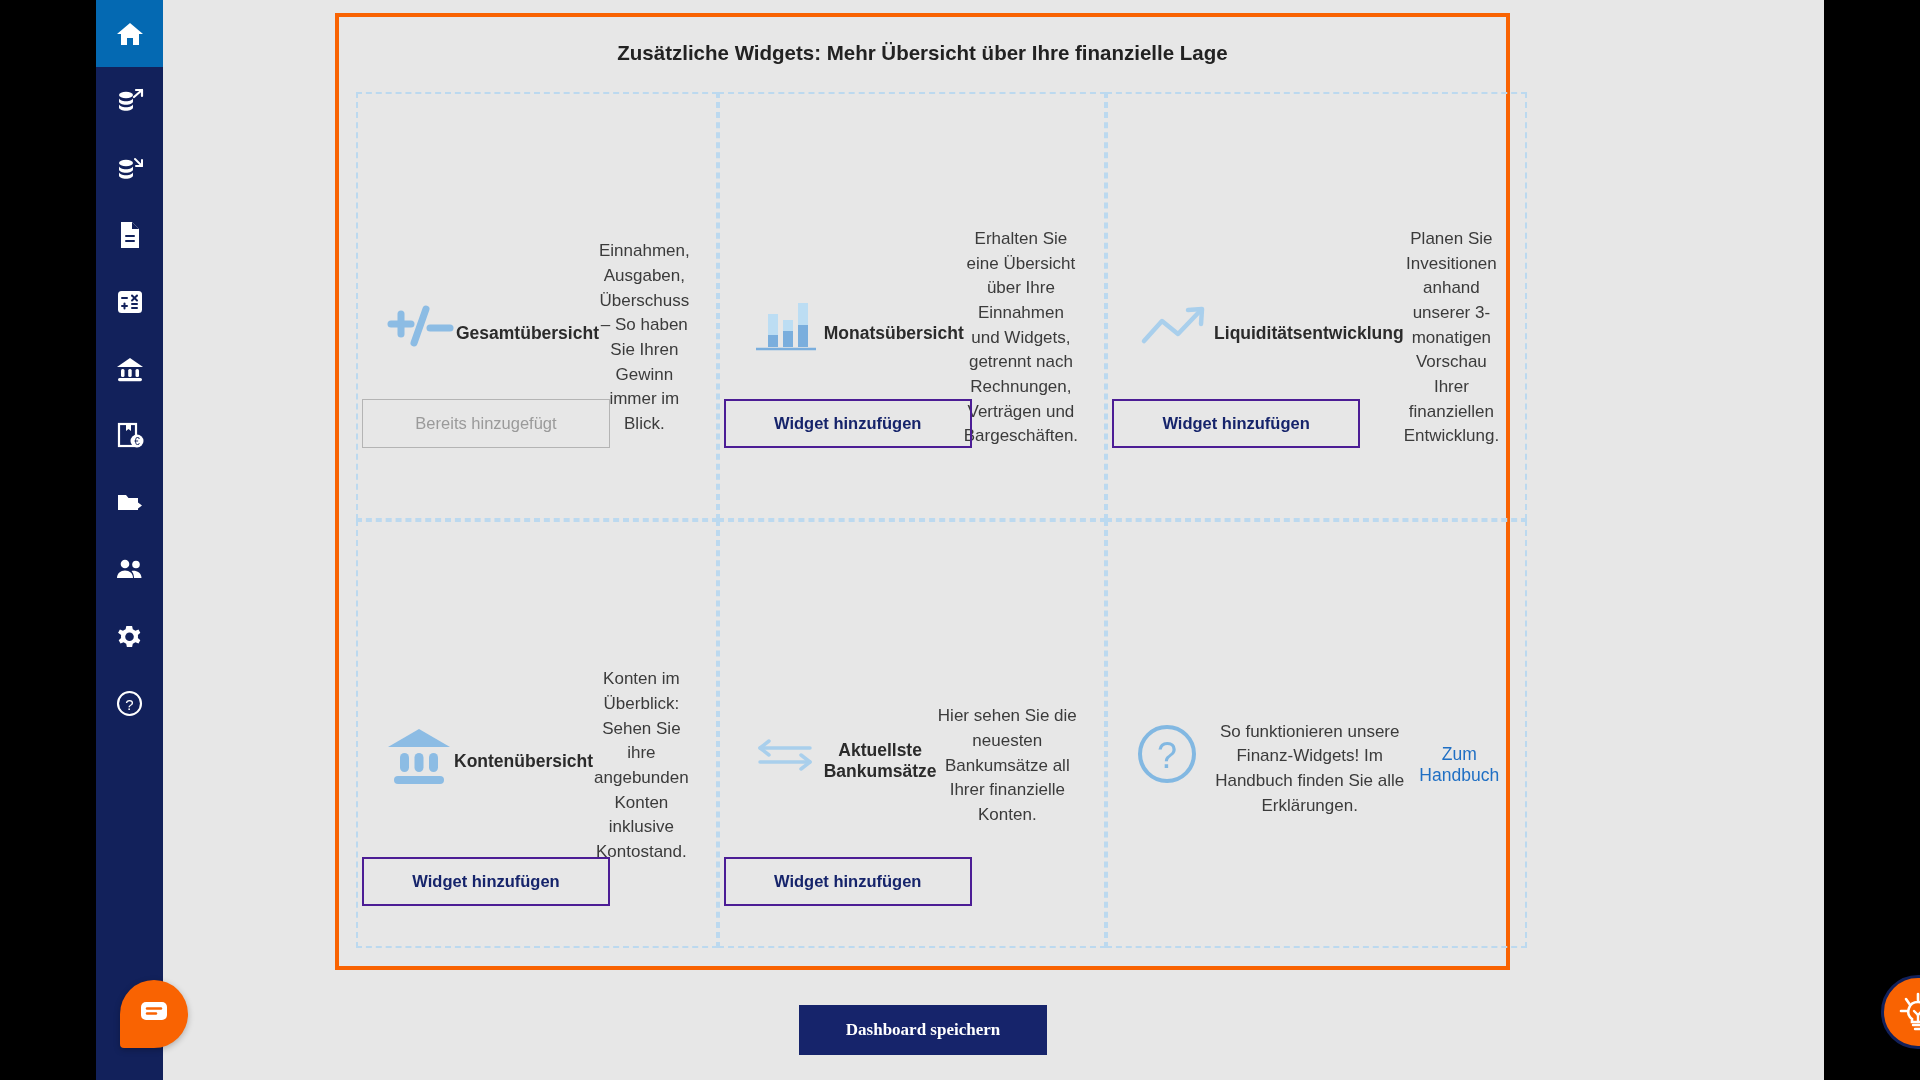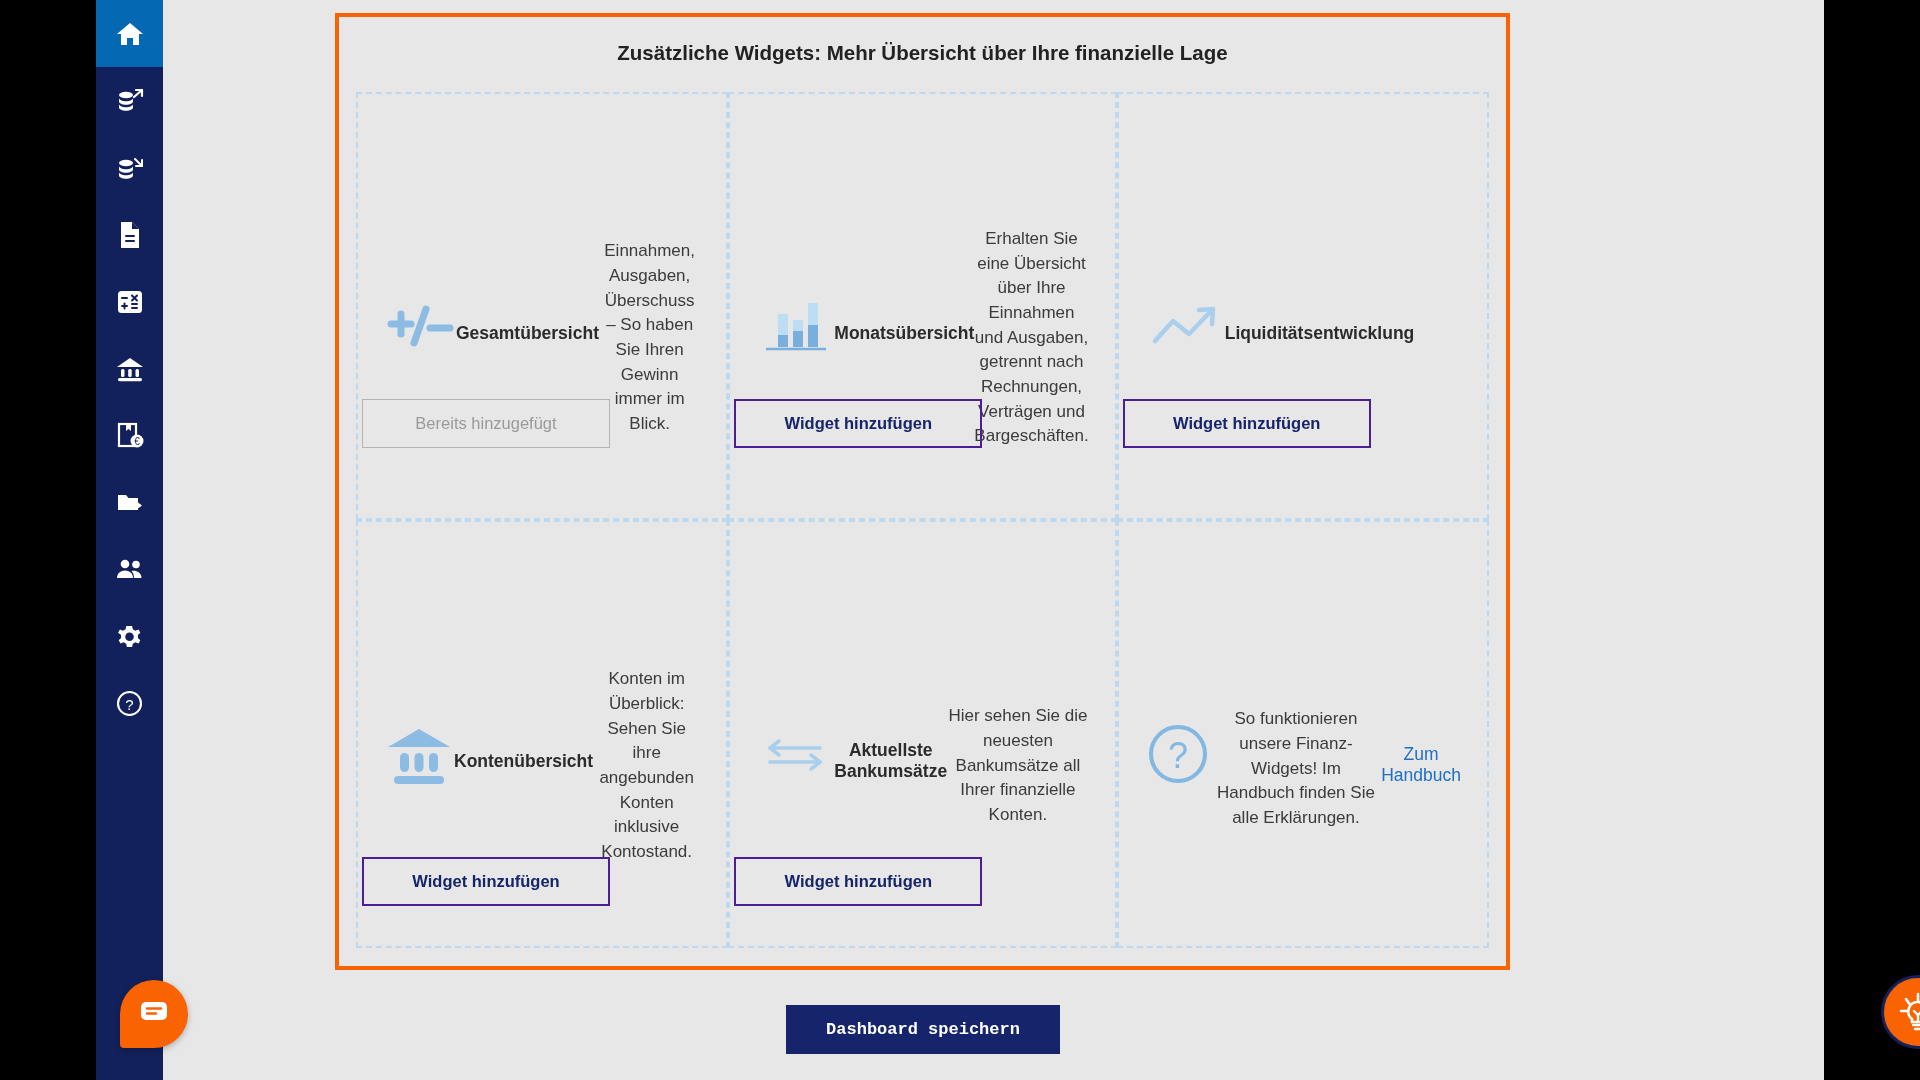--- a/index.html
+++ b/index.html
@@ -112,21 +112,21 @@
   .card.help .card-desc { margin-top: 30px; }
 
   
   #save-row {
     position: absolute; left: 0; top: 1005px; width: 1520px;
     display: flex; justify-content: center;
   }
   #save-btn {
     background: #16246b; color: #fff;
     border: none; font-weight: bold; font-size: 17px;
-    font-family: Liberation Mono, monospace;
+    font-family: Liberation Serif, serif;
     padding: 15px 40px; min-width: 248px;
     cursor: pointer;
   }
 
   
   #tip-widget {
     position: absolute; left: 1718px; top: 975px;
     width: 74px; height: 74px;
     z-index: 20;
   }
@@ -174,34 +174,35 @@
               <rect x="22" y="17" width="10" height="33" fill="#bcddf3"></rect>
               <rect x="22" y="38" width="10" height="12" fill="#7aaedd"></rect>
               <rect x="37" y="23" width="10" height="27" fill="#bcddf3"></rect>
               <rect x="37" y="34" width="10" height="16" fill="#7aaedd"></rect>
               <rect x="52" y="6" width="10" height="44" fill="#bcddf3"></rect>
               <rect x="52" y="28" width="10" height="22" fill="#7aaedd"></rect>
               <line x1="10" y1="52" x2="70" y2="52" stroke="#7aaedd" stroke-width="2.5"></line>
             </svg>
           </div>
           <div class="card-title">Monatsübersicht</div>
-          <div class="card-desc">Erhalten Sie eine Übersicht über Ihre Einnahmen und Ausgaben, getrennt nach Rechnungen, Verträgen und Bargeschäften.</div>
+          <div class="card-desc">Erhalten Sie eine Übersicht über Ihre Einnahmen und Widgets, getrennt nach Rechnungen, Verträgen und Bargeschäften.</div>
           <div class="card-action">
             <button class="btn-outline">Widget hinzufügen</button>
           </div>
         </div>
 
         <div class="card">
           <div class="card-icon">
             <svg width="80" height="50" viewBox="0 0 80 50">
               <polyline points="10,40 28,20 44,33 66,10" fill="none" stroke="#a9cfec" stroke-width="4.5" stroke-linecap="round" stroke-linejoin="round"></polyline>
               <polyline points="54,9 68,8 67,23" fill="none" stroke="#a9cfec" stroke-width="4.5" stroke-linecap="round" stroke-linejoin="round"></polyline>
             </svg>
           </div>
           <div class="card-title">Liquiditätsentwicklung</div>
+          <div class="card-desc">Planen Sie Invesitionen anhand unserer 3-monatigen Vorschau Ihrer finanziellen Entwicklung.</div>
           <div class="card-action">
             <button class="btn-outline">Widget hinzufügen</button>
           </div>
         </div>
 
         <div class="card">
           <div class="card-icon">
             <svg width="70" height="62" viewBox="0 0 70 62">
               <path d="M35 6 L66 24 L4 24 Z" fill="#8cbce4"></path>
               <rect x="16" y="30" width="9" height="19" rx="4.5" fill="#8cbce4"></rect>

